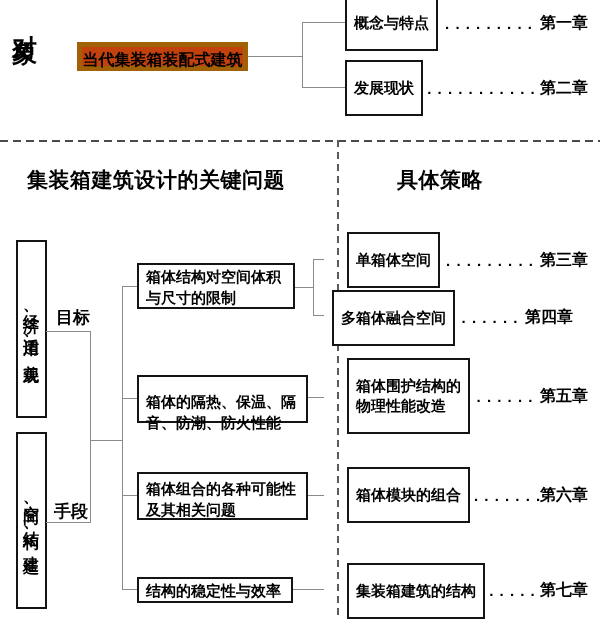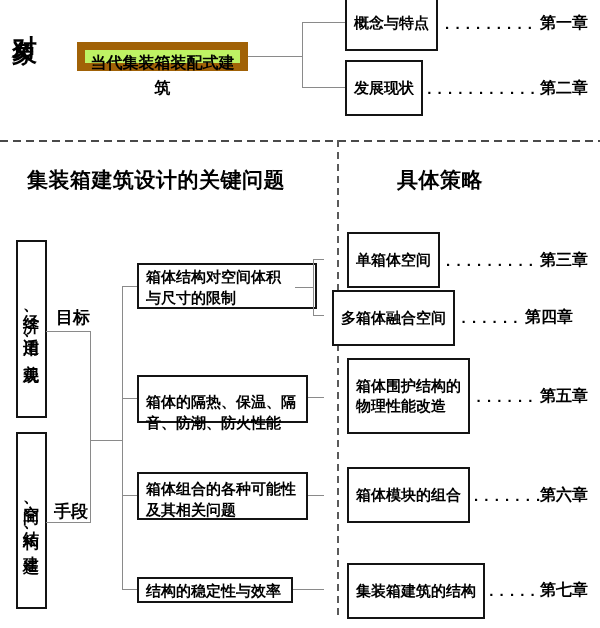--- a/index.html
+++ b/index.html
@@ -13,21 +13,21 @@
   
   .dash-h {
     position:absolute; left:0; top:140px; width:600px; height:2px;
     background:repeating-linear-gradient(90deg,#4a4a4a 0 8px,transparent 8px 13px);
   }
   .dash-v {
     position:absolute; left:337px; top:140px; width:1.5px; height:476px;
     background:repeating-linear-gradient(180deg,#5a5a5a 0 7px,transparent 7px 12px);
   }
   
-  .bx { border:8px solid #a16207; background:#bef264; box-sizing:border-box; }
+  .bx { border:5px solid #a16207; background:#c2410c; box-sizing:border-box; }
   
   .obj-label {
     position:absolute; left:10px; top:14px;
     writing-mode:vertical-lr; text-orientation:upright;
     font-size:25px; letter-spacing:7px; line-height:30px;
   }
   .root-box {
     position:absolute; left:77px; top:42px; width:171px; height:29px;
     font-size:16px; line-height:25px; text-align:center;
   }
@@ -94,21 +94,21 @@
   <div class="line" style="left:46px;top:522px;width:44px;height:1px"></div>
   <div class="line" style="left:90px;top:331px;width:1px;height:192px"></div>
   <div class="line" style="left:90px;top:440px;width:32px;height:1px"></div>
 
   <div class="line" style="left:122px;top:286px;width:1px;height:304px"></div>
   <div class="line" style="left:122px;top:286px;width:15px;height:1px"></div>
   <div class="line" style="left:122px;top:398px;width:15px;height:1px"></div>
   <div class="line" style="left:122px;top:495px;width:15px;height:1px"></div>
   <div class="line" style="left:122px;top:589px;width:15px;height:1px"></div>
 
-  <div class="pbox" style="left:137px;top:263px;width:180px;height:46px">
+  <div class="pbox" style="left:137px;top:263px;width:158px;height:46px">
     <div class="l1">箱体结构对空间体积</div>
     <div class="l2">与尺寸的限制</div>
   </div>
   <div class="pbox" style="left:137px;top:375px;width:171px;height:48px;padding-top:14px">
     <div class="l1">箱体的隔热、保温、隔</div>
     <div class="l2">音、防潮、防火性能</div>
   </div>
   <div class="pbox" style="left:137px;top:472px;width:171px;height:48px;padding-top:4px">
     <div class="l1">箱体组合的各种可能性</div>
     <div class="l2">及其相关问题</div>

